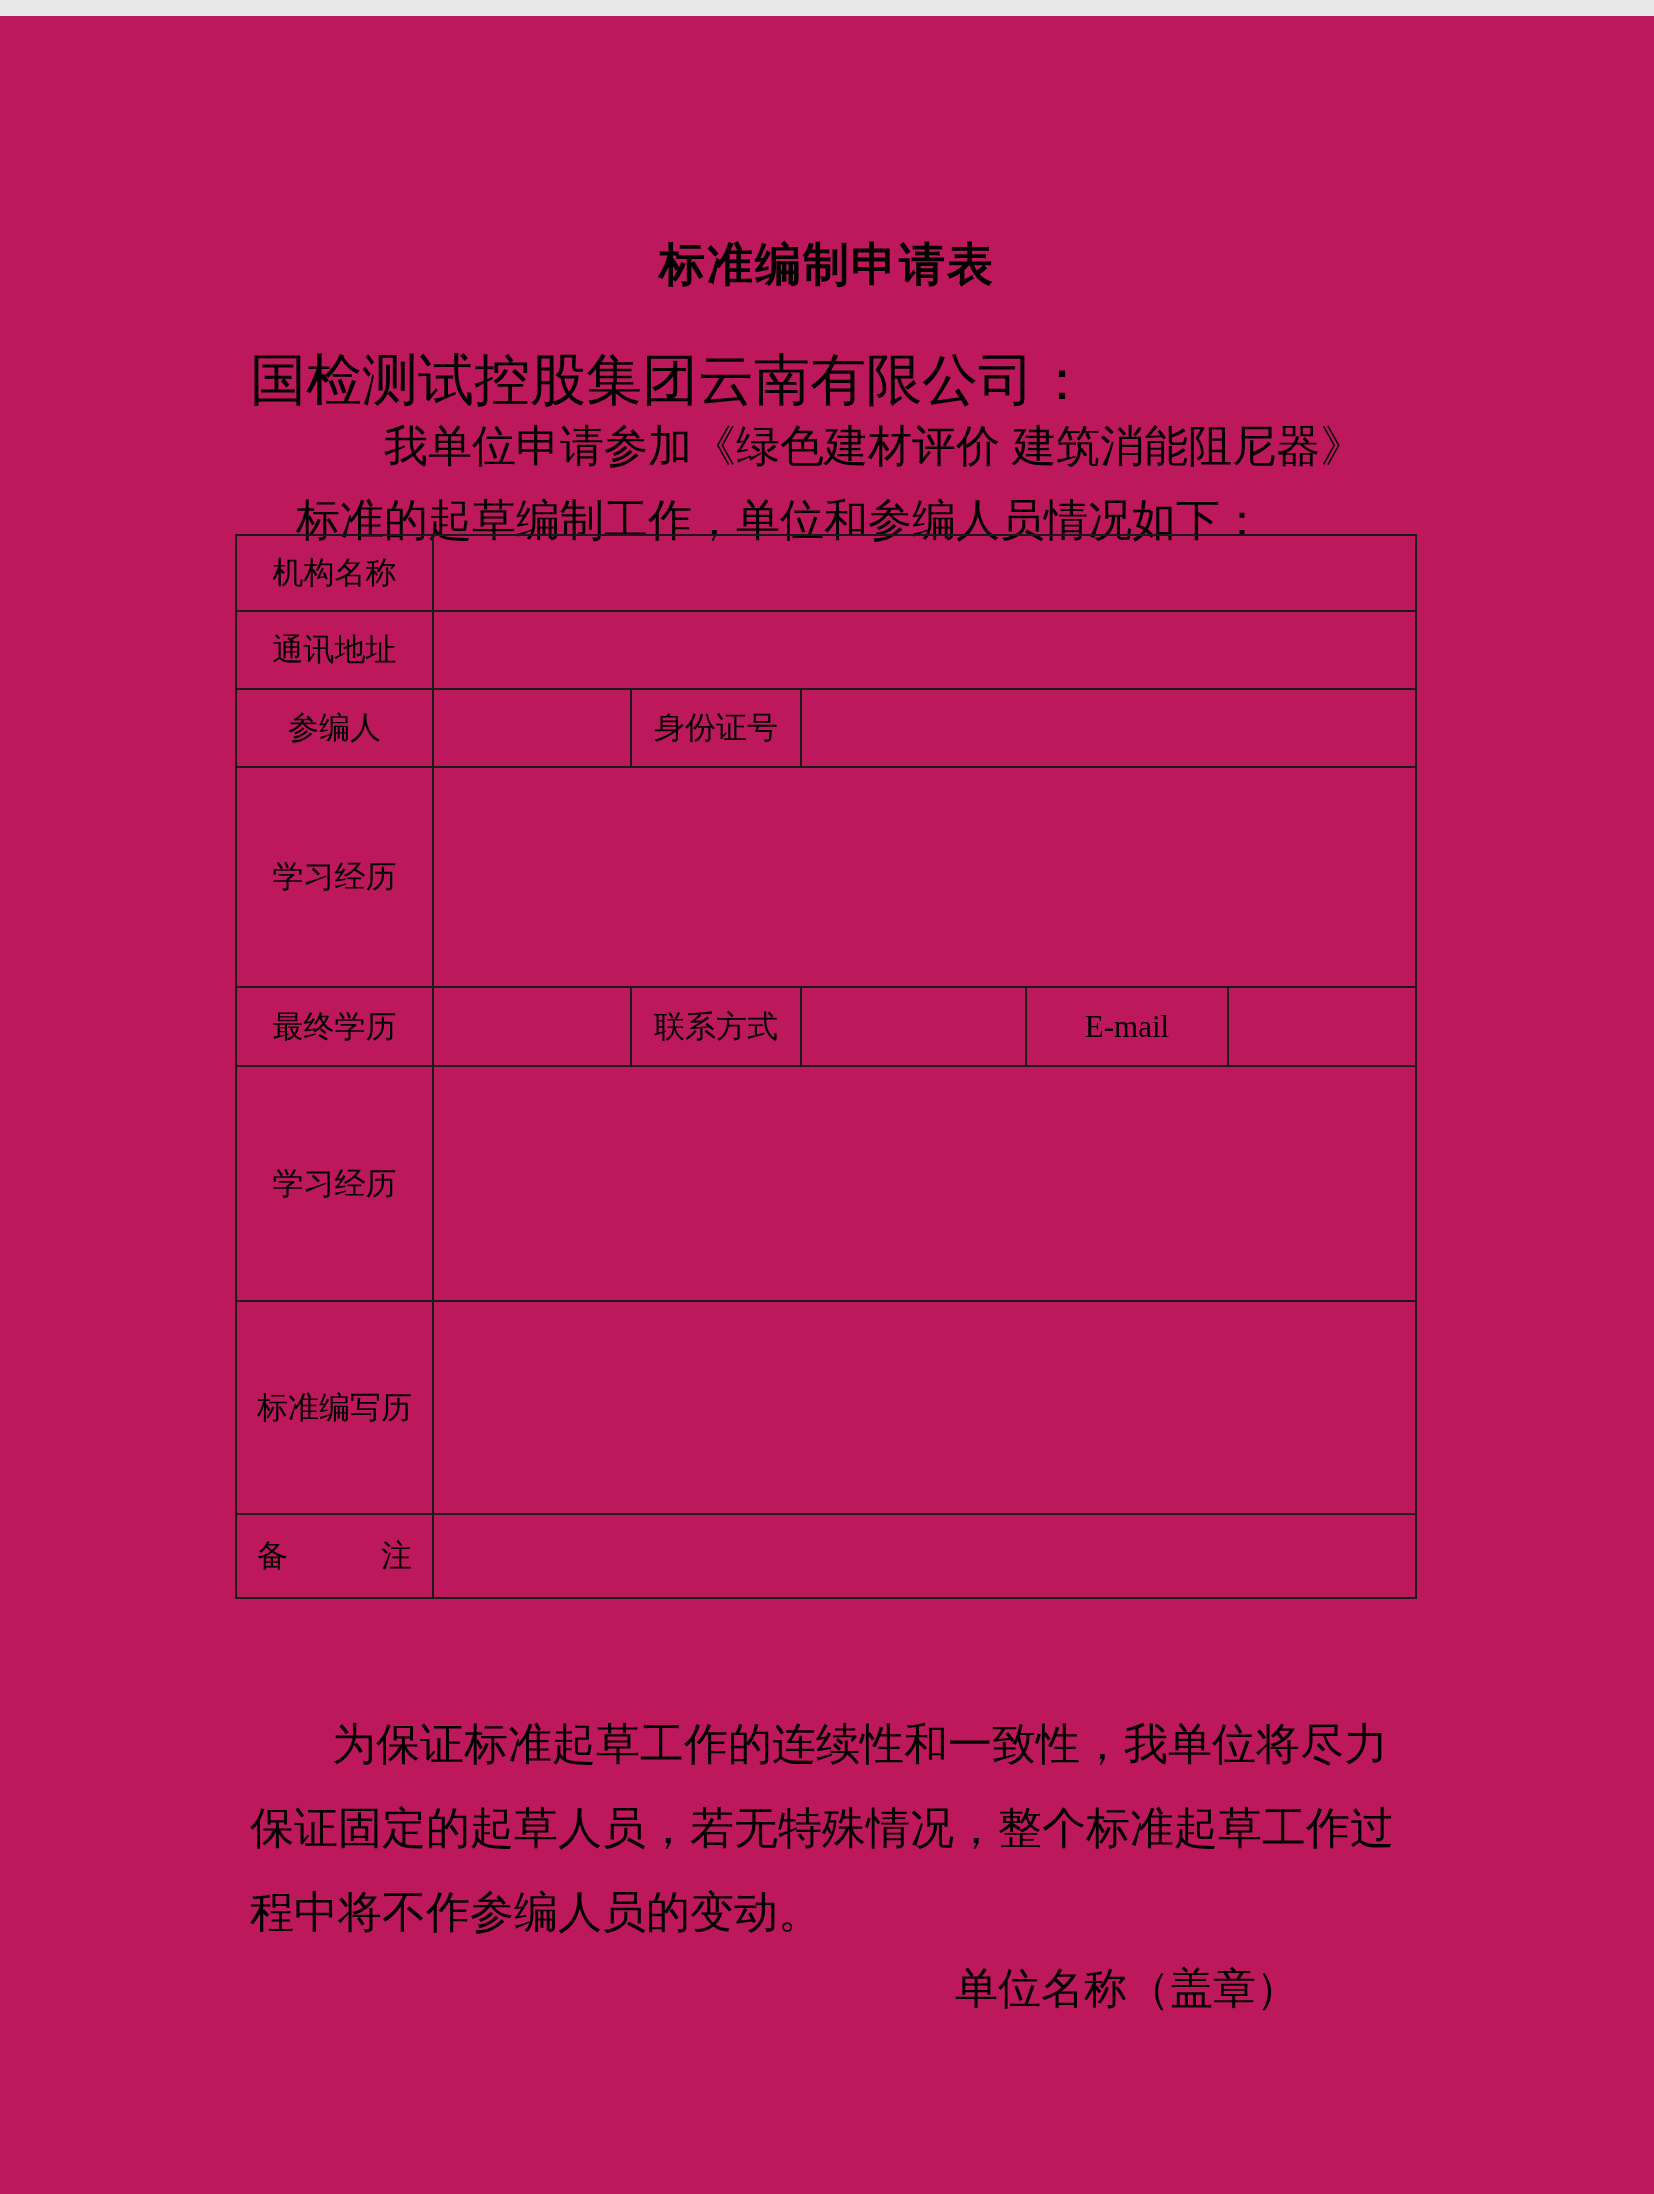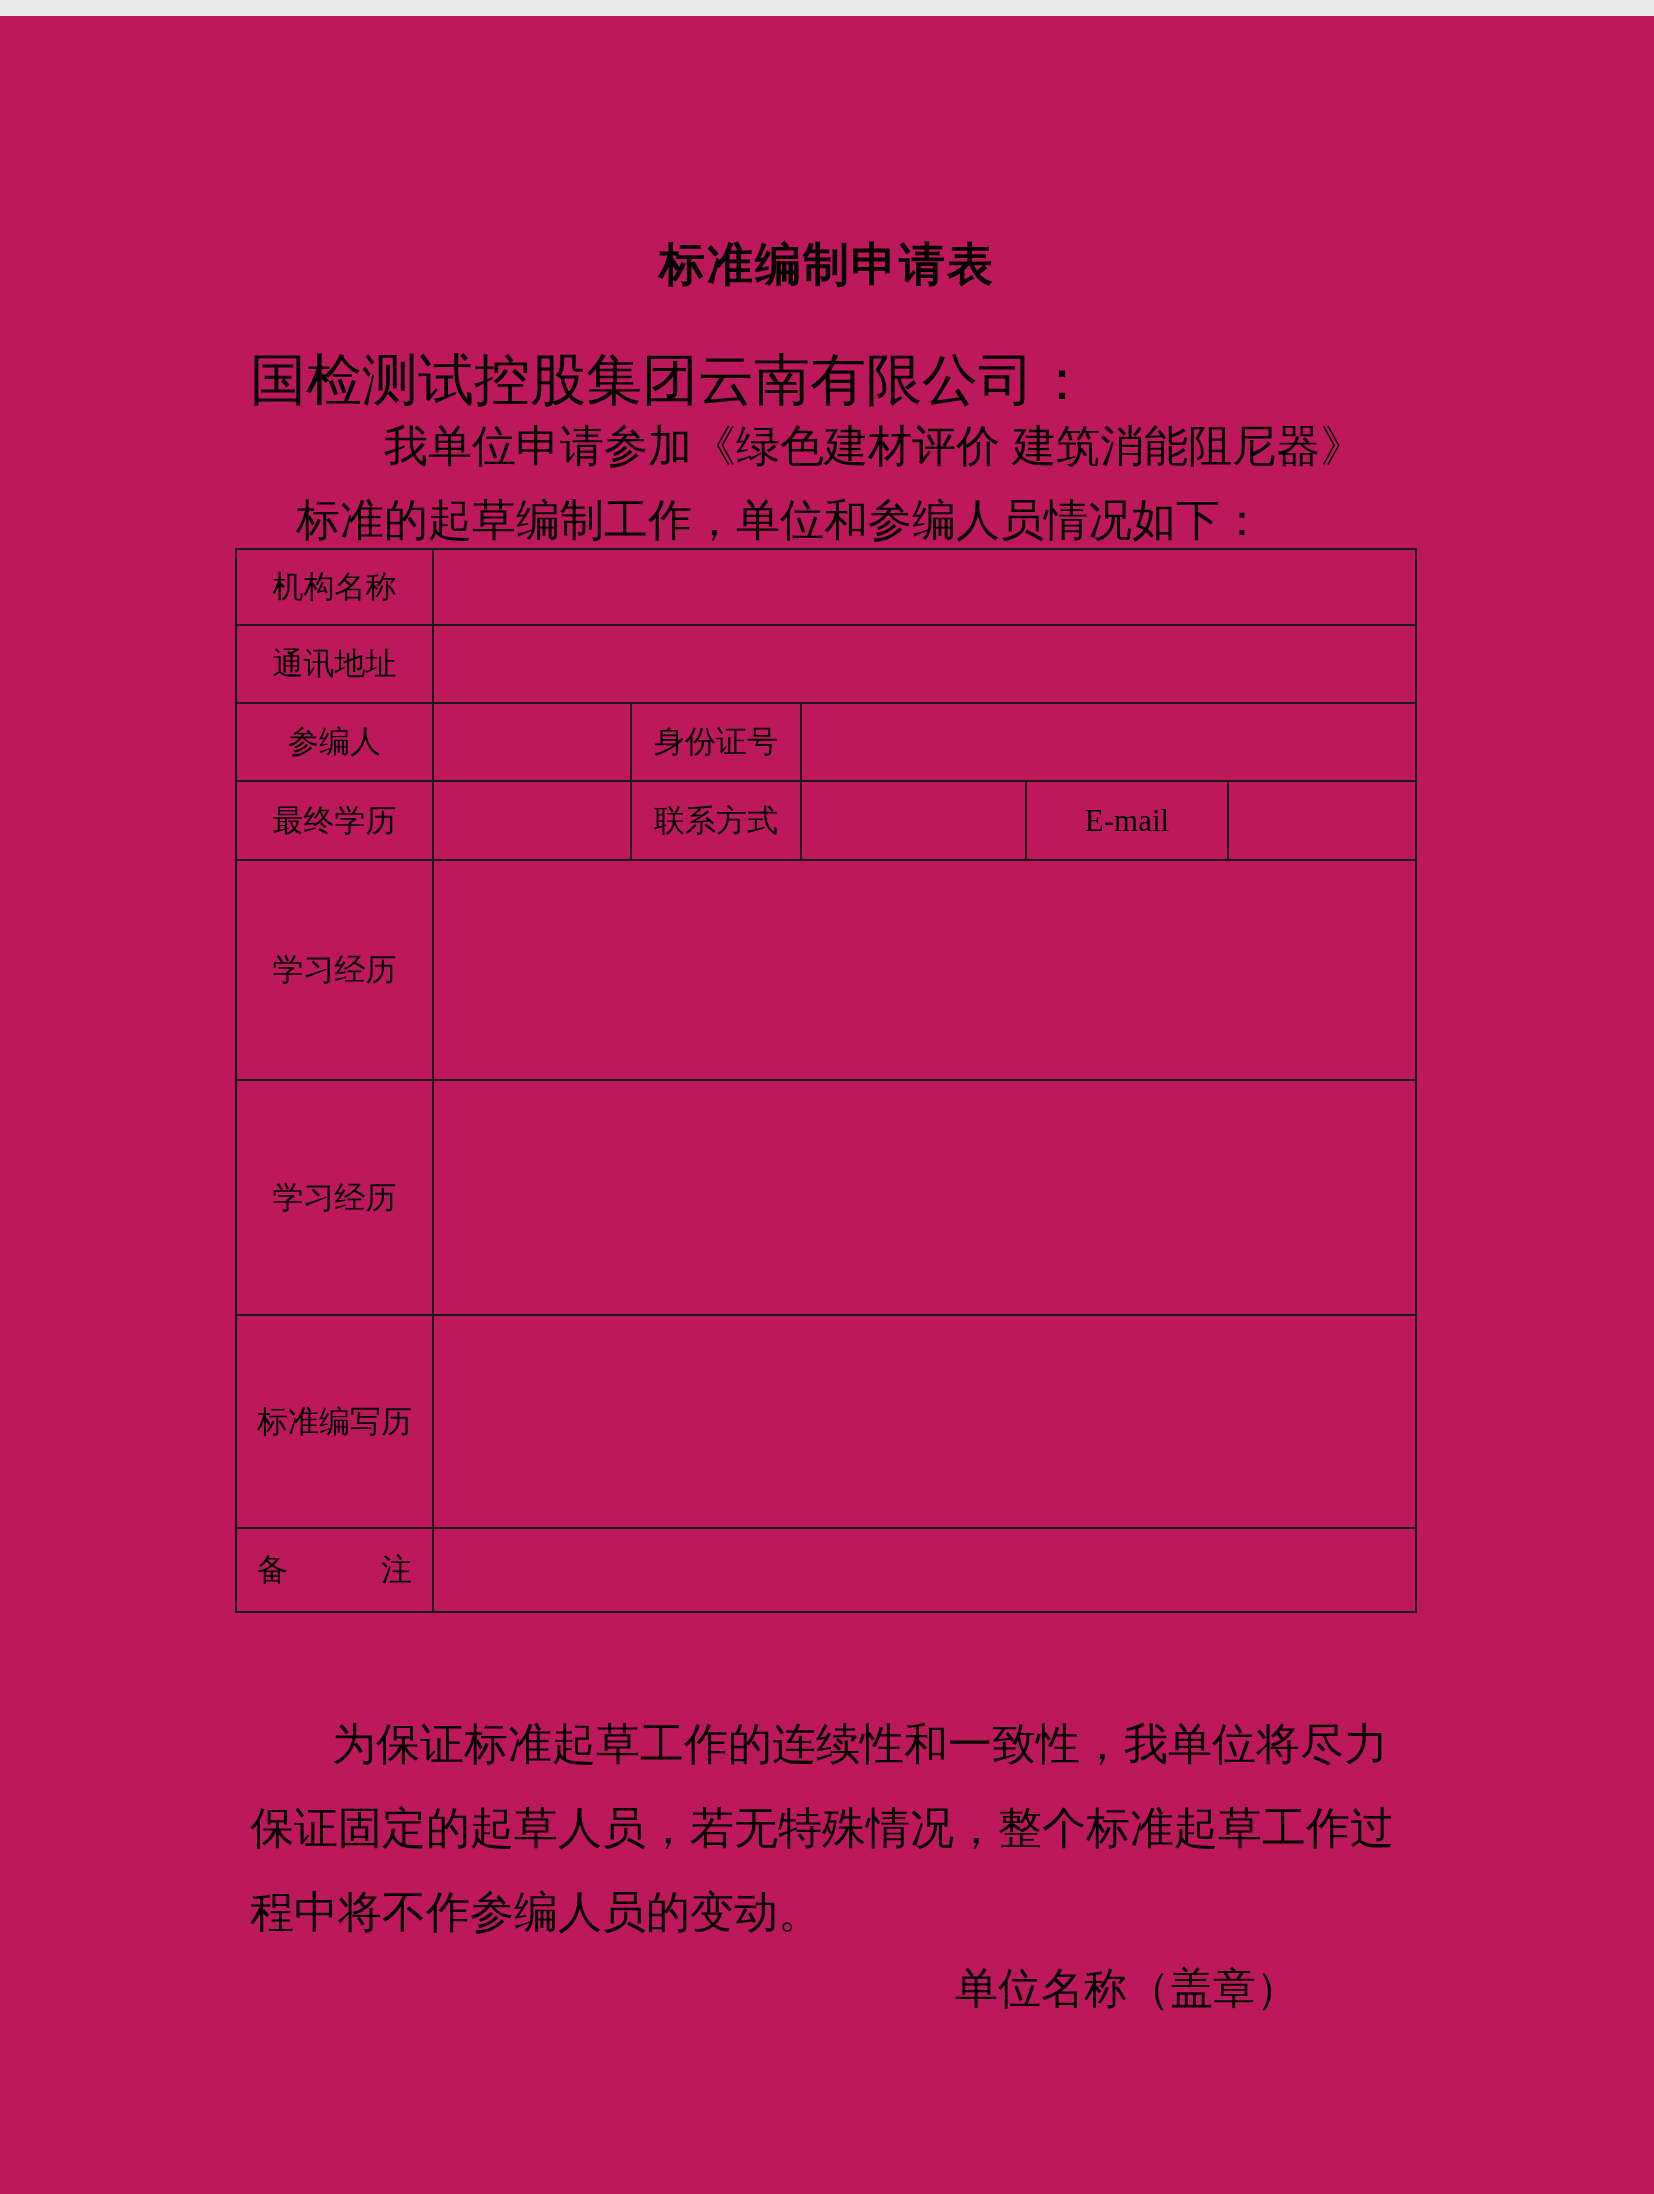--- a/index.html
+++ b/index.html
@@ -25,21 +25,21 @@
   .intro-2 { left:296px; top:478px; }
   .closing-1 { left:332px; top:1702px; }
   .closing-2 { left:250px; top:1786px; }
   .closing-3 { left:250px; top:1870px; }
   .seal-line { left:955px; top:1944px; font-size:43px; }
   .date-line { left:882px; top:2008px; font-size:43px; }
   .date-line .gap-month { margin-left:105px; }
   .date-line .gap-day { margin-left:89px; }
 
   table.form {
-    position:absolute; left:235px; top:532px;
+    position:absolute; left:235px; top:518px;
     width:1180px;
     border-collapse:collapse;
     table-layout:fixed;
   }
   table.form td {
     border:2px solid #1a1a1a;
     padding:0 10px;
     overflow:hidden;
   }
   td.lbl {
@@ -79,31 +79,31 @@
     <tr style="height:78px">
       <td class="lbl">通讯地址</td>
       <td class="val" colspan="5"></td>
     </tr>
     <tr style="height:78px">
       <td class="lbl">参编人</td>
       <td class="val"></td>
       <td class="lbl">身份证号</td>
       <td class="val" colspan="3"></td>
     </tr>
+    <tr style="height:220px">
+      <td class="lbl">学习经历</td>
+      <td class="val" colspan="5"></td>
+    </tr>
     <tr style="height:79px">
       <td class="lbl">最终学历</td>
       <td class="val"></td>
       <td class="lbl">联系方式</td>
       <td class="val"></td>
       <td class="lbl">E-mail</td>
       <td class="val"></td>
-    </tr>
-    <tr style="height:220px">
-      <td class="lbl">学习经历</td>
-      <td class="val" colspan="5"></td>
     </tr>
     <tr style="height:235px">
       <td class="lbl">学习经历</td>
       <td class="val" colspan="5"></td>
     </tr>
     <tr style="height:213px">
       <td class="lbl">标准编写历</td>
       <td class="val" colspan="5"></td>
     </tr>
     <tr style="height:84px">

